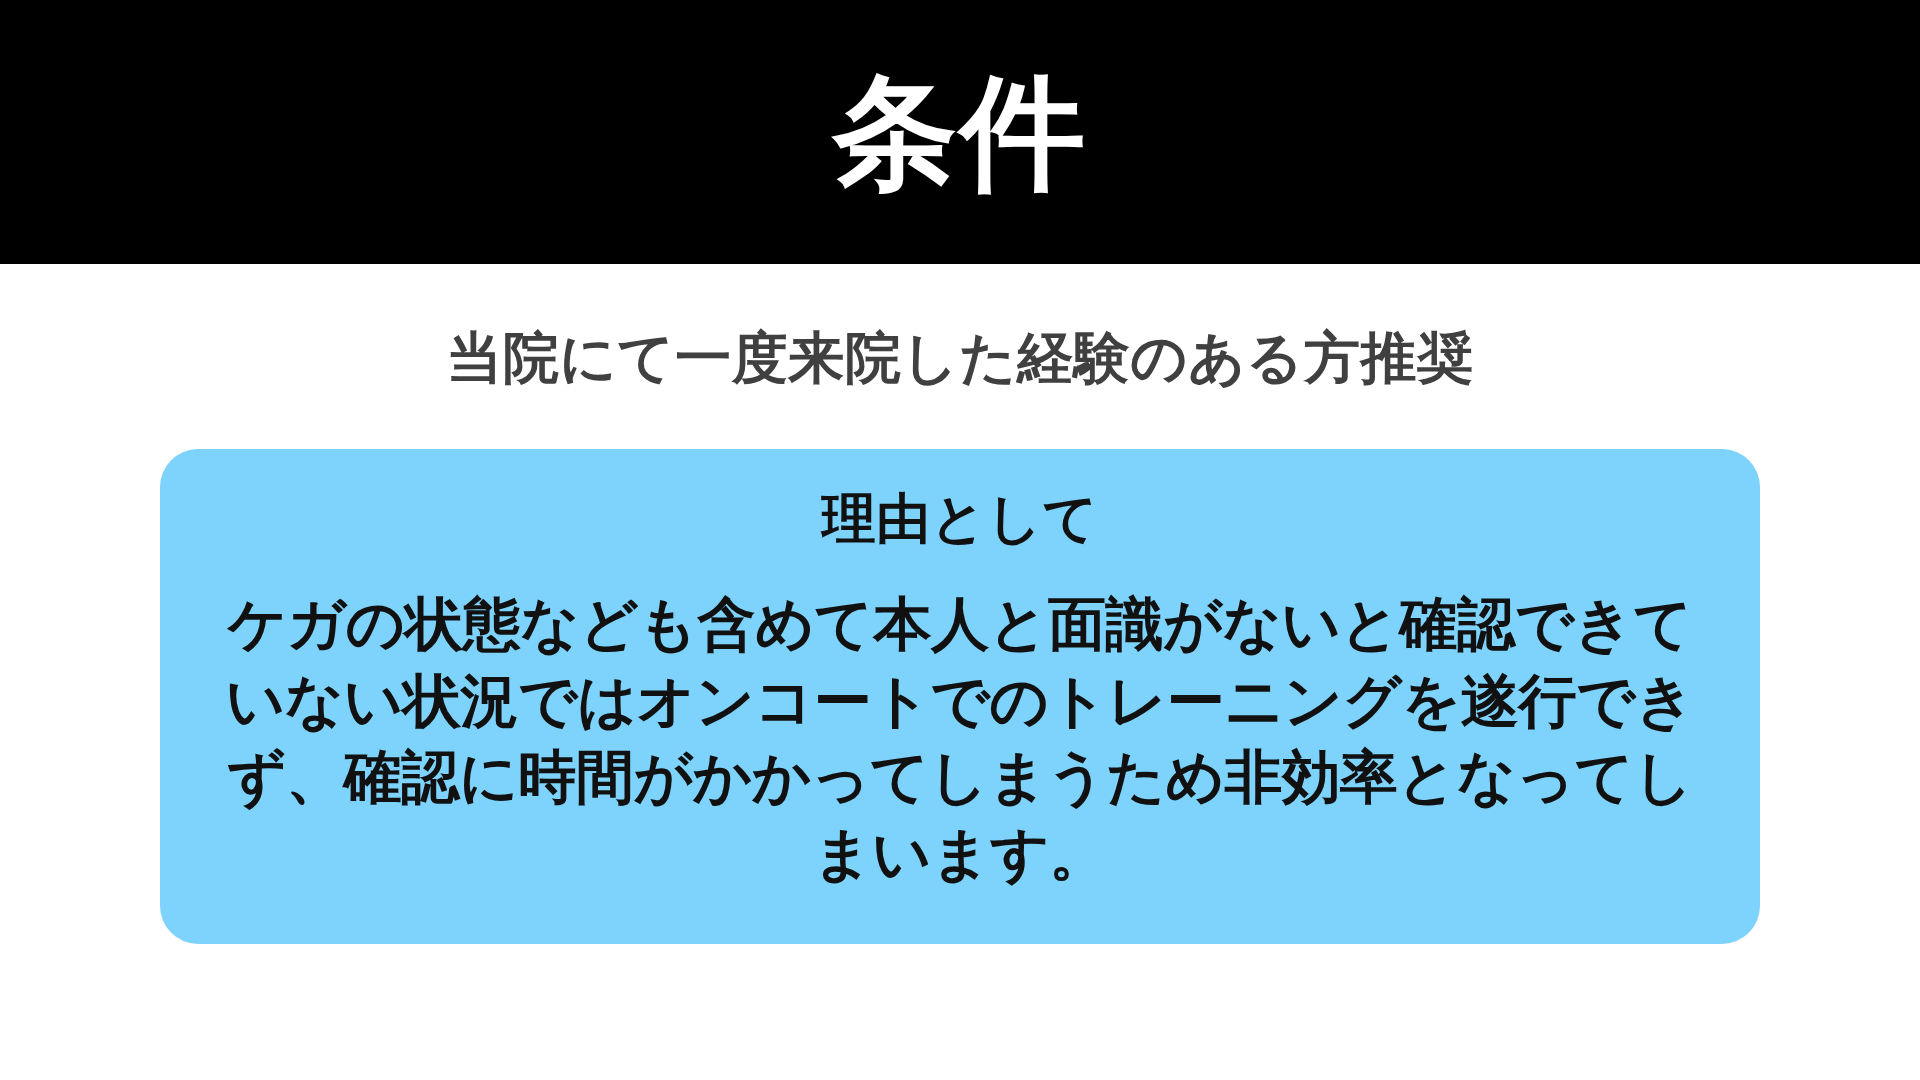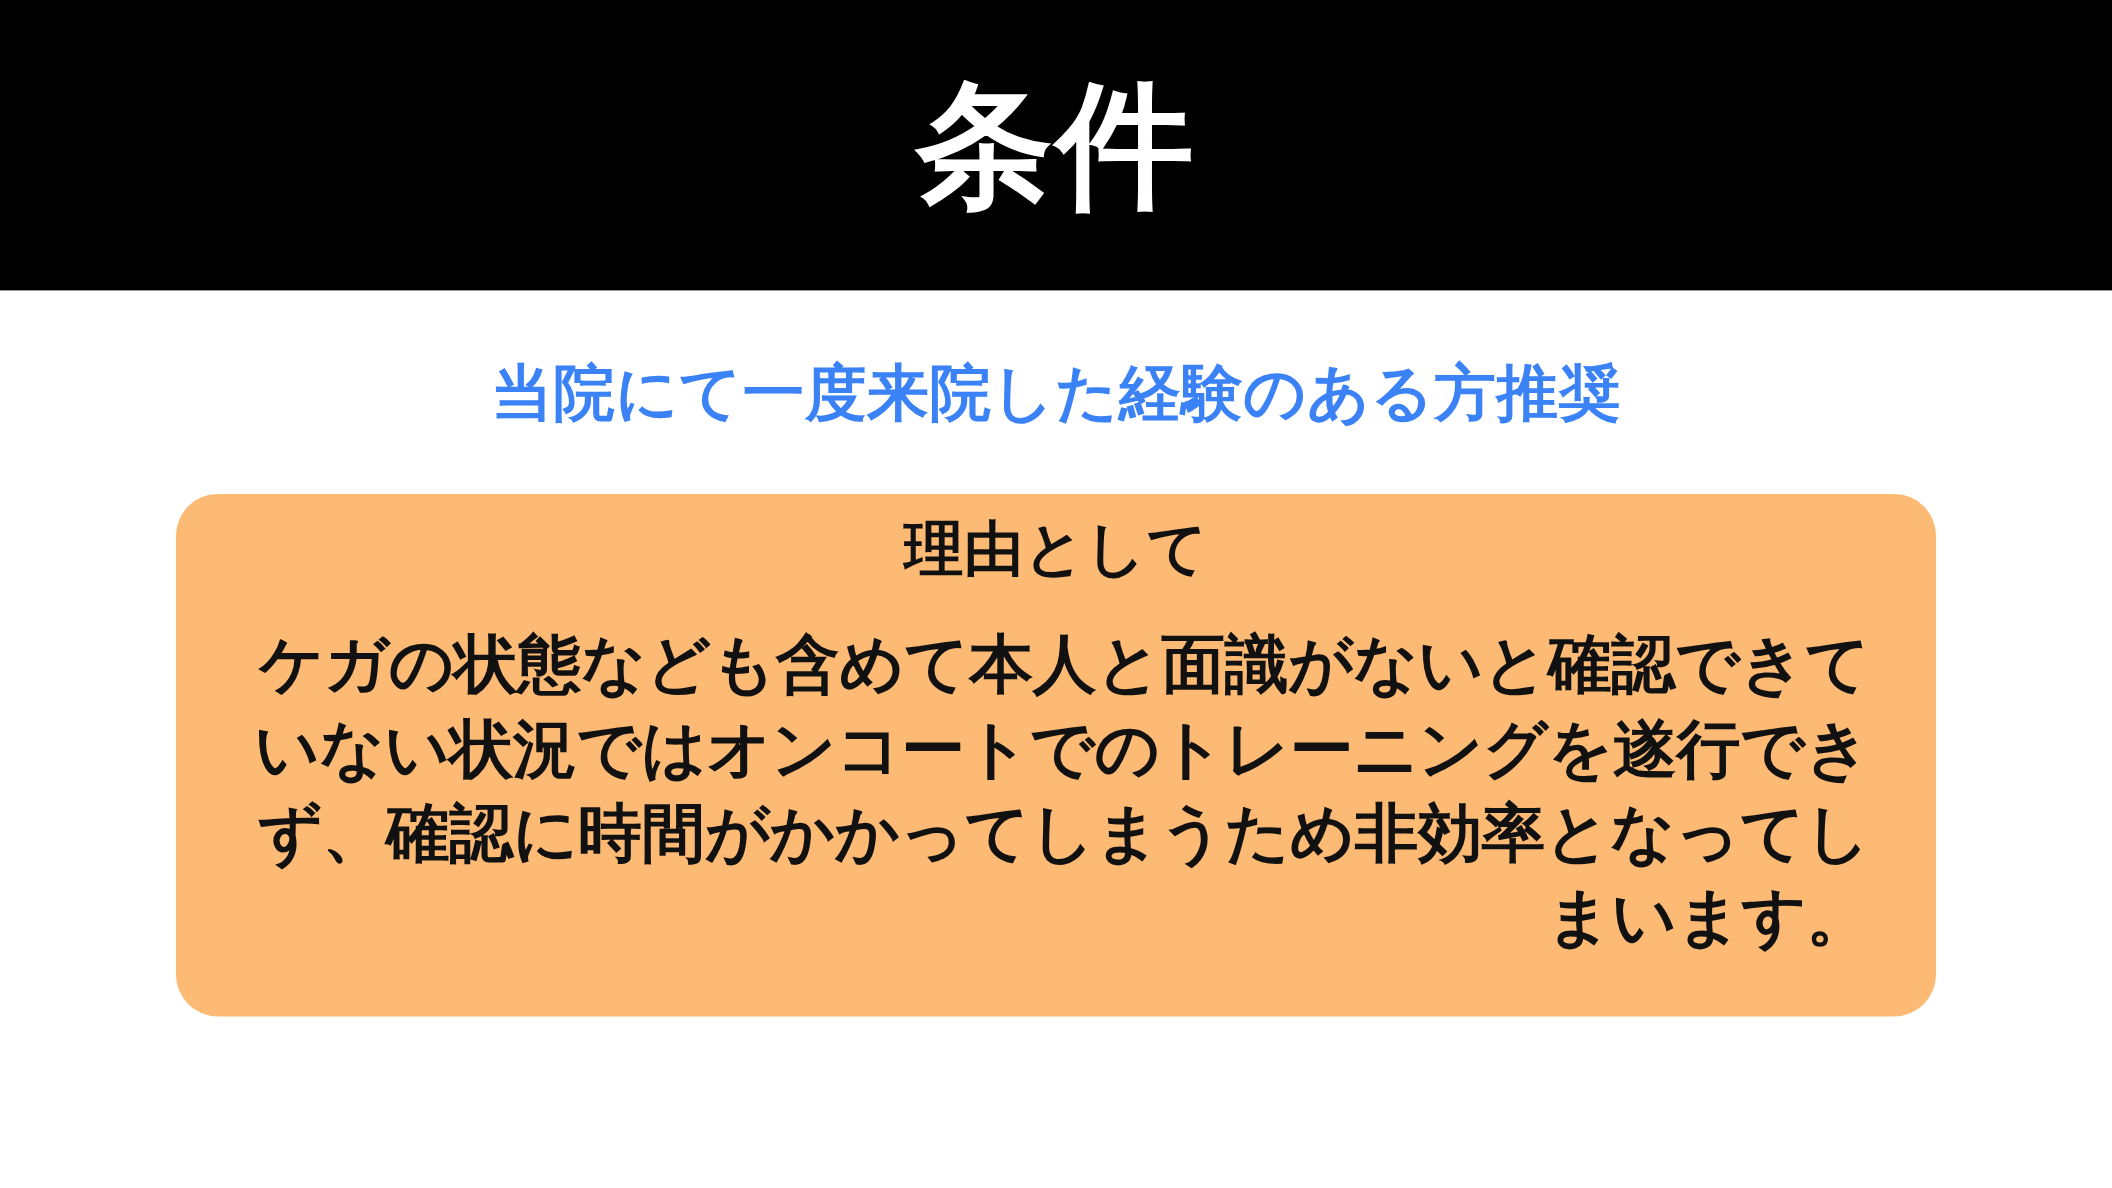--- a/index.html
+++ b/index.html
@@ -44,51 +44,51 @@
     flex: 1;
     display: flex;
     flex-direction: column;
     align-items: center;
     padding: 0;
     box-sizing: border-box;
   }
   .subtitle {
     font-size: 56px;
     font-weight: 700;
-    color: #3b82f6;
+    color: #404040;
     margin-top: 60px;
     margin-bottom: 0;
     line-height: 1.2;
     text-align: center;
     letter-spacing: 0.01em;
   }
   .reason-card {
     margin-top: 58px;
     width: 1600px;
-    background: #fdba74;
+    background: #7dd3fc;
     border-radius: 38px;
-    padding: 18px 60px 52px 60px;
+    padding: 38px 60px 52px 60px;
     box-sizing: border-box;
   }
   .reason-card-title {
     font-size: 54px;
     font-weight: 700;
     color: #111111;
     text-align: center;
     margin: 0 0 34px 0;
     line-height: 1.2;
     letter-spacing: 0.01em;
   }
   .reason-card-body {
     font-size: 58px;
     font-weight: 700;
     color: #111111;
     line-height: 1.32;
     margin: 0;
-    text-align: right;
+    text-align: center;
     letter-spacing: -0.005em;
   }
 </style>
 </head>
 <body>
 
 <div class="slide">
 
   <div class="header-band">
     <h1 class="header-title">条件</h1>

